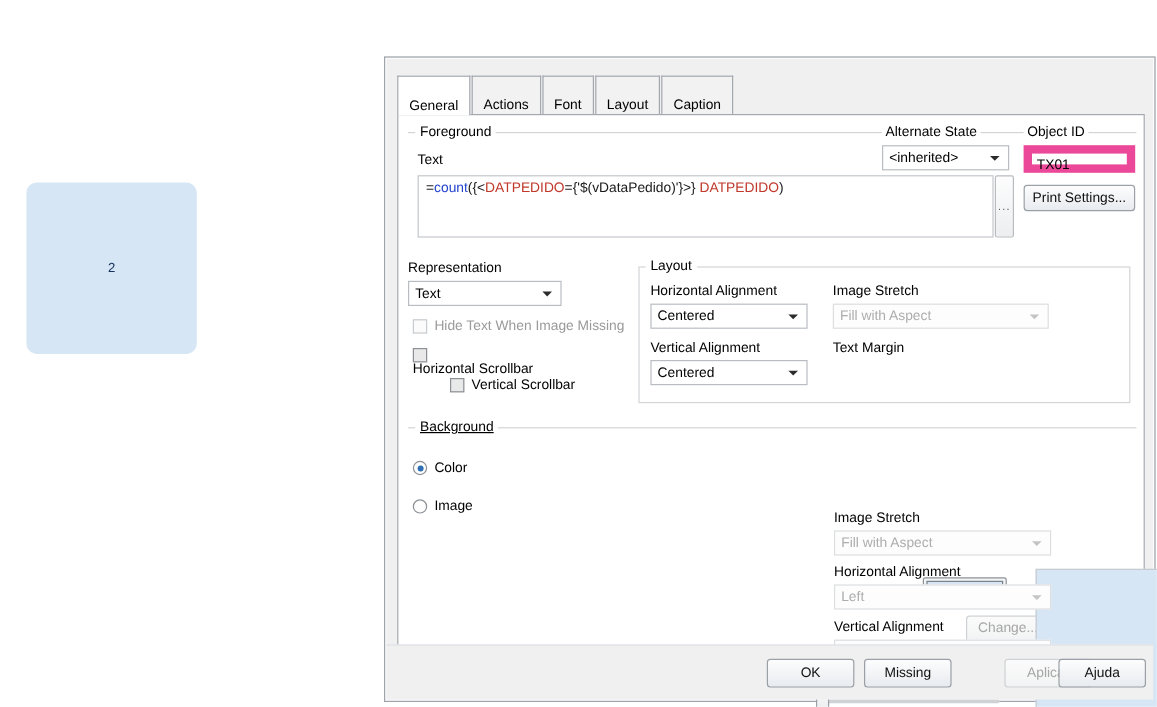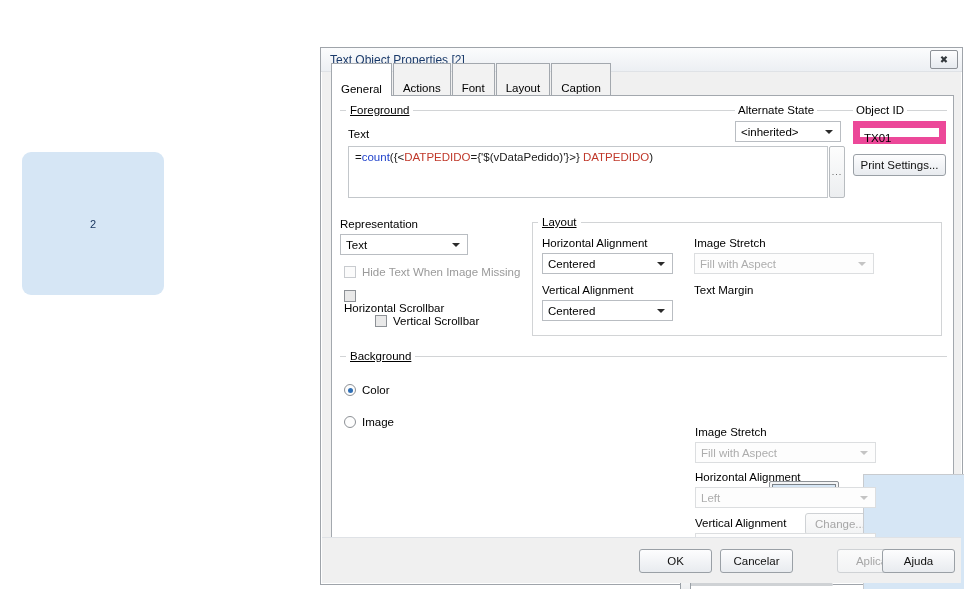--- a/index.html
+++ b/index.html
@@ -73,21 +73,21 @@
   .group{position:absolute;}
   .group-line{
     position:absolute;left:0;right:0;top:6px;height:1px;background:#d2d4d6;
   }
   .group-line.boxed{
     border:1px solid #d2d4d6;background:none;height:auto;top:6px;bottom:0;
     border-top-style:solid;
   }
   .group-title{
     position:absolute;left:6px;top:0;background:#ffffff;
-    padding:0 4px;font-size:11.5px;z-index:2;text-decoration:underline;
+    padding:0 4px;font-size:11.5px;z-index:2;
   }
 
   .lbl{position:absolute;font-size:11.5px;color:#000;white-space:nowrap;}
   .lbl.dim{color:#9a9a9a;}
 
   
   .textbox{
     position:absolute;background:#fff;border:7px solid #ec4899;
     box-sizing:border-box;font-size:11.5px;
     padding:2px 4px;
@@ -187,24 +187,20 @@
 </style>
 </head>
 <body>
 
 <div id="canvas-object" style="background: rgb(214, 230, 245);">
   <span>2</span>
 </div>
 
 <div id="dialog">
 
-  <div class="titlebar">
-    <div class="title-text">Text Object Properties [2]</div>
-    <div class="close-btn">✖</div>
-  </div>
 
   <div class="tabstrip">
     <div class="tab active">General</div>
     <div class="tab">Actions</div>
     <div class="tab">Font</div>
     <div class="tab">Layout</div>
     <div class="tab">Caption</div>
   </div>
 
   <div class="tabpanel">
@@ -319,18 +315,18 @@
     <div class="lbl" style="left:363px;top:421px;">Vertical Alignment</div>
     <div class="combo disabled" style="left:363px;top:437px;width:181px;">
       <span>Centered</span>
       <span class="arrow"></span>
     </div>
 
   </div>
 
   <div id="bottombar">
     <div class="btn" style="left:317px;top:11px;width:73px;height:24px;">OK</div>
-    <div class="btn" style="left:398px;top:11px;width:73px;height:24px;">Cancelar</div>
+    <div class="btn" style="left:398px;top:11px;width:73px;height:24px;">Missing</div>
     <div class="btn disabled" style="left:479px;top:11px;width:73px;height:24px;">Aplicar</div>
     <div class="btn" style="left:560px;top:11px;width:73px;height:24px;">Ajuda</div>
   </div>
 
 </div>
 
 </body></html>

